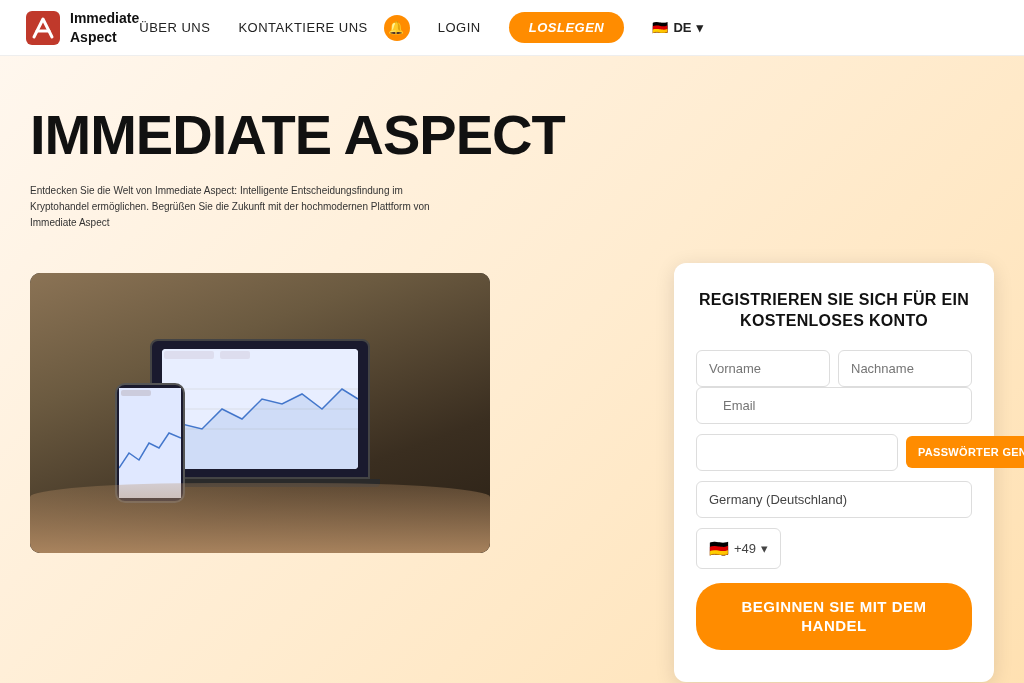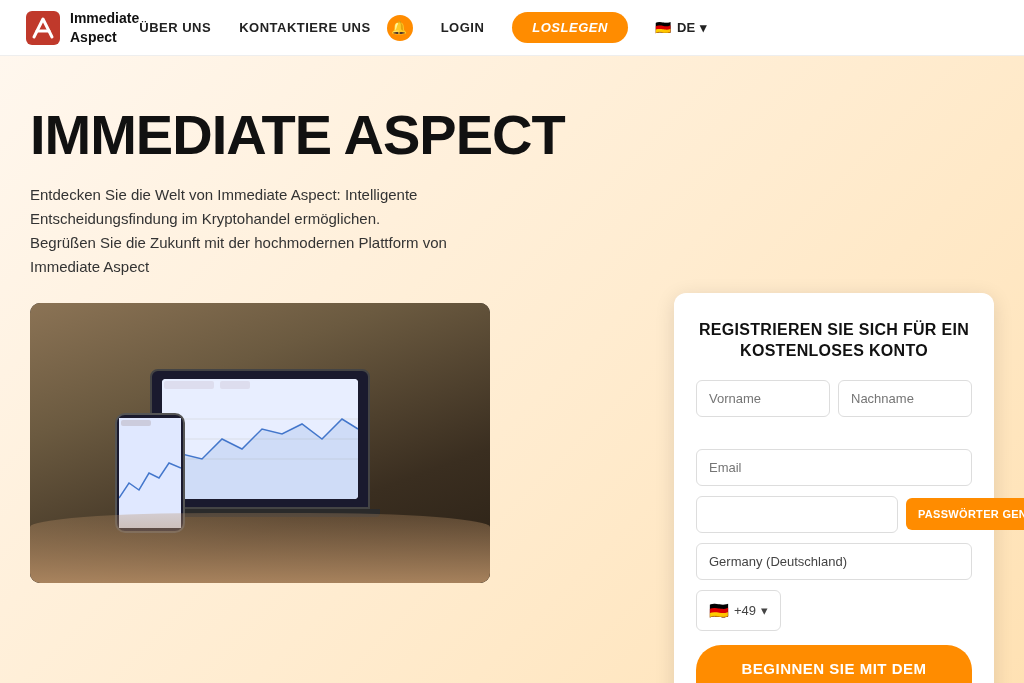--- a/index.html
+++ b/index.html
@@ -31,21 +31,21 @@
       color: #111;
       line-height: 1.3;
     }
     .nav-links {
       display: flex;
       align-items: center;
       gap: 28px;
     }
     .nav-link {
       font-size: 13px;
-      font-weight: 700;
+      font-weight: 400;
       color: #222;
       text-decoration: none;
       letter-spacing: 0.5px;
       cursor: pointer;
     }
     .nav-bell {
       width: 26px;
       height: 26px;
       background: #ff8c00;
       border-radius: 50%;
@@ -89,25 +89,25 @@
     }
     .hero-title {
       font-size: 56px;
       font-weight: 900;
       color: #111;
       letter-spacing: -1px;
       margin-bottom: 18px;
       line-height: 1.05;
     }
     .hero-subtitle {
-      font-size: 15px;
+      font-size: 10px;
       color: #333;
       max-width: 420px;
       line-height: 1.6;
-      margin-bottom: 24px;
+      margin-bottom: 42px;
     }
     .hero-content {
       display: flex;
       gap: 30px;
       align-items: flex-start;
     }
     .hero-left {
       flex: 1;
       display: flex;
       flex-direction: column;
@@ -197,28 +197,27 @@
       margin-bottom: 18px;
       letter-spacing: 0.3px;
       text-transform: uppercase;
     }
     .form-row {
       display: flex;
       gap: 8px;
     }
     .form-input {
       width: 100%;
-      padding: 10px 12px;
+      padding: 10px 26px;
       border: 1px solid #ddd;
       border-radius: 6px;
       font-size: 13px;
       color: #666;
       outline: none;
       background: #fff;
-      margin-top: 32px;
     }
     .form-input-half {
       width: 50%;
       padding: 10px 12px;
       border: 1px solid #ddd;
       border-radius: 6px;
       font-size: 13px;
       color: #666;
       outline: none;
       background: #fff;

